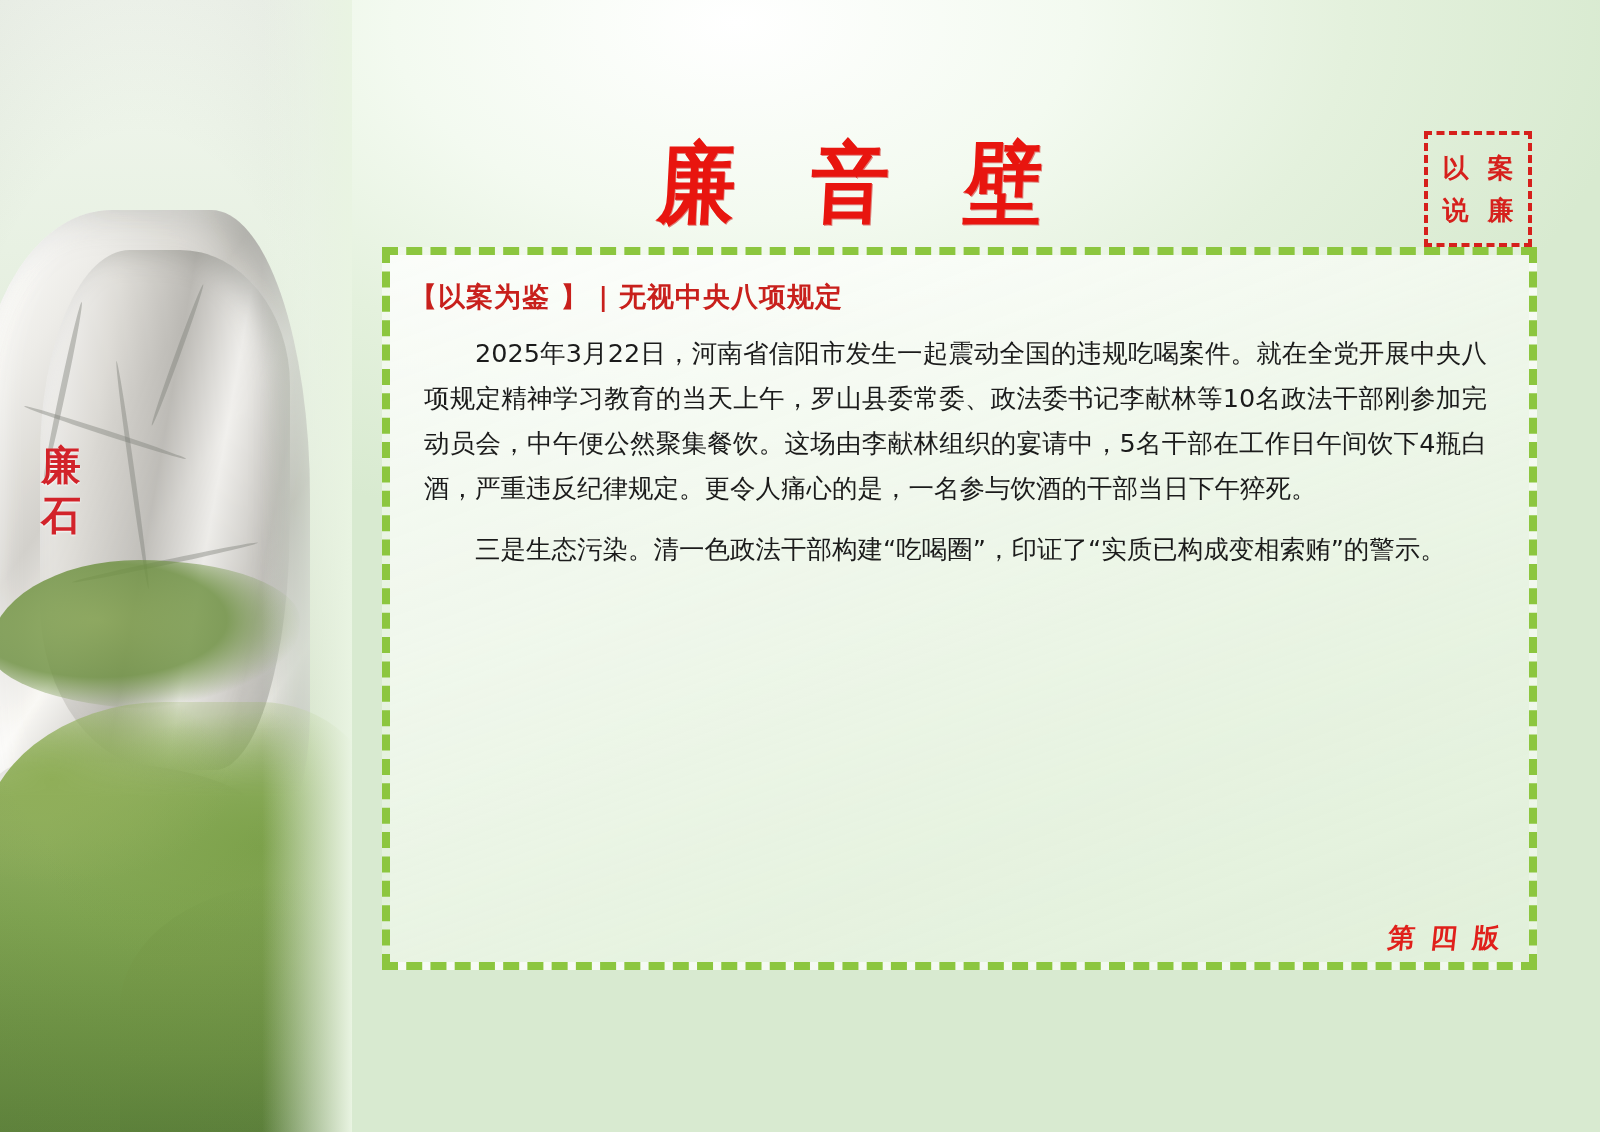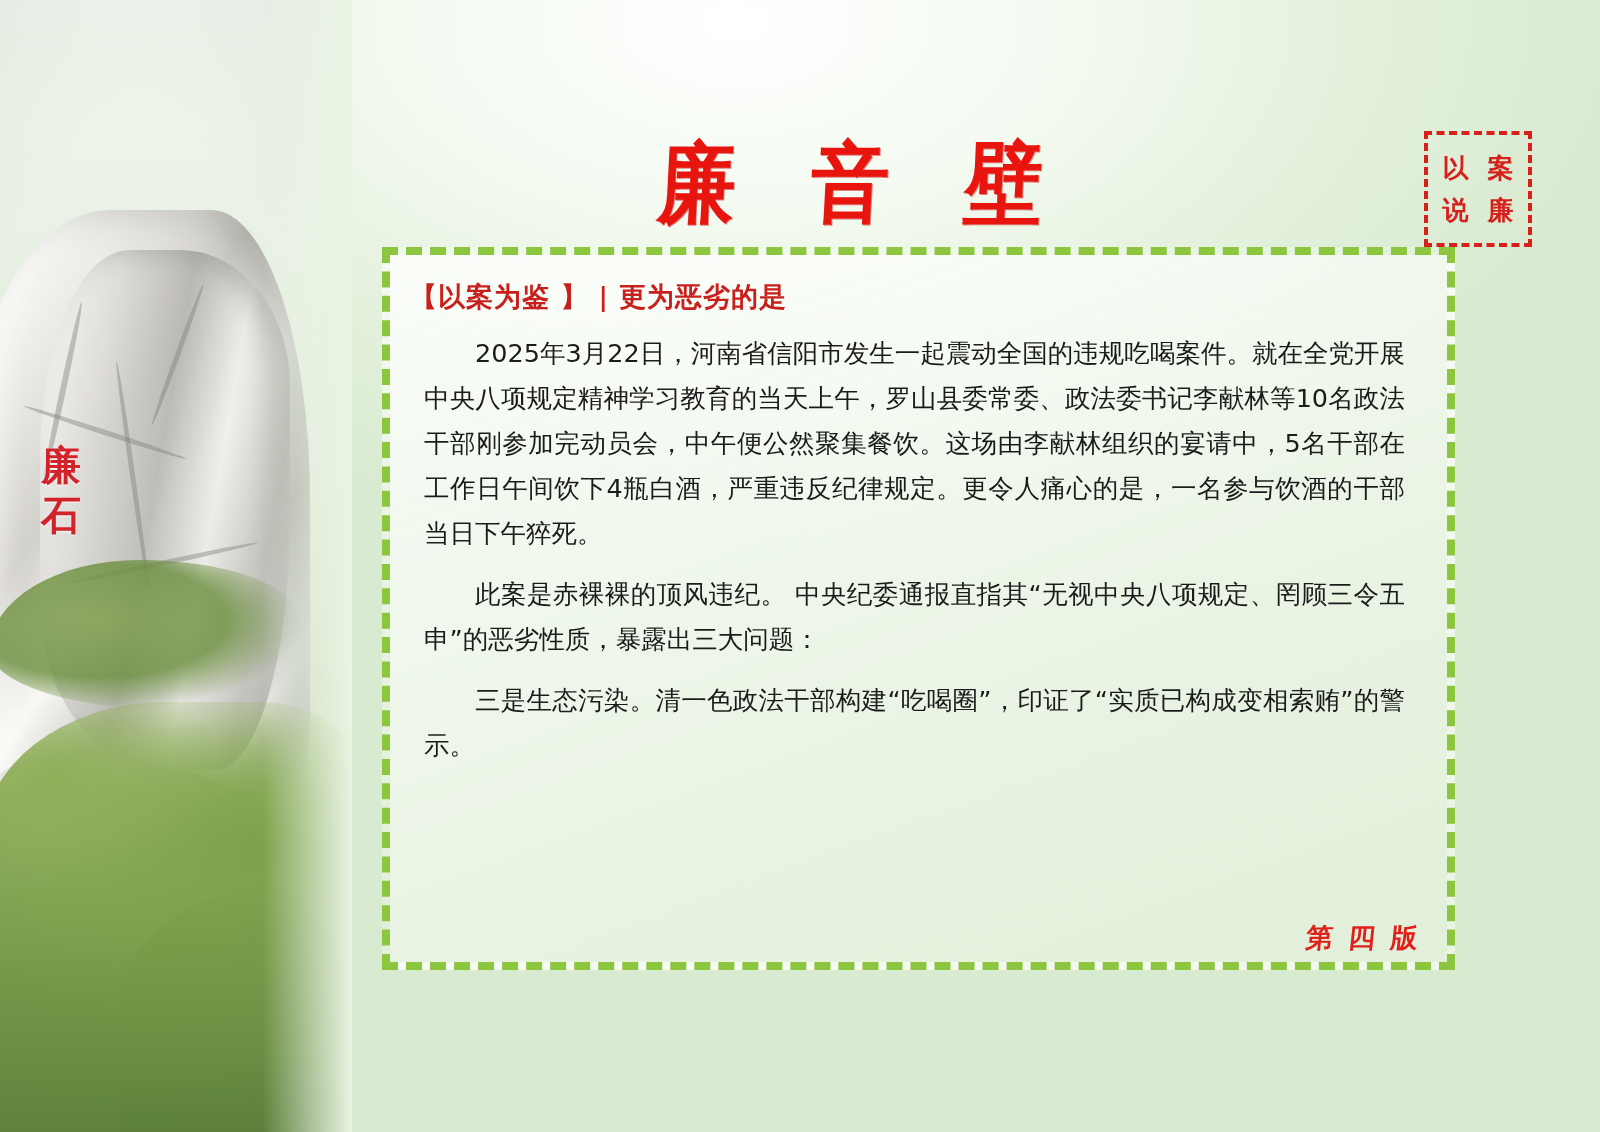--- a/index.html
+++ b/index.html
@@ -128,21 +128,21 @@
     font-size:26px;
     letter-spacing:5px;
     text-indent:5px;
     white-space:nowrap;
     line-height:1;
   }
 
   
   .article{
     position:absolute;left:382px;top:247px;
-    width:1073px;height:723px;
+    width:1155px;height:723px;
     border:8px dashed #8cc63f;
     box-sizing:border-box;
     background:linear-gradient(160deg, rgba(255,255,255,.80) 0%, rgba(250,253,248,.72) 35%, rgba(243,250,238,.55) 70%, rgba(237,247,231,.45) 100%);
     padding:18px 26px 10px 18px;
   }
   .headline{
     display:flex;align-items:baseline;
     font-family:"DejaVu Serif","Liberation Serif",serif;
     font-size:27px;
     color:#c8201c;
@@ -213,25 +213,24 @@
 
   <div class="seal">
     <span>以 案</span>
     <span>说 廉</span>
   </div>
 
   <div class="article">
     <div class="headline">
       <span>【以案为鉴 】</span>
       <span class="sep">|</span>
-      <span>更为恶劣的是</span>
+      <span>无视中央八项规定</span>
     </div>
 
     <div class="body">
       <p>2025年3月22日，河南省信阳市发生一起震动全国的违规吃喝案件。就在全党开展中央八项规定精神学习教育的当天上午，罗山县委常委、政法委书记李献林等10名政法干部刚参加完动员会，中午便公然聚集餐饮。这场由李献林组织的宴请中，5名干部在工作日午间饮下4瓶白酒，严重违反纪律规定。更令人痛心的是，一名参与饮酒的干部当日下午猝死。</p>
-      <p>此案是赤裸裸的顶风违纪。 中央纪委通报直指其“无视中央八项规定、罔顾三令五申”的恶劣性质，暴露出三大问题：</p>
       <p>三是生态污染。清一色政法干部构建“吃喝圈”，印证了“实质已构成变相索贿”的警示。</p>
     </div>
 
     <div class="edition">第 四 版</div>
   </div>
 
 </div>
 
 </body></html>

